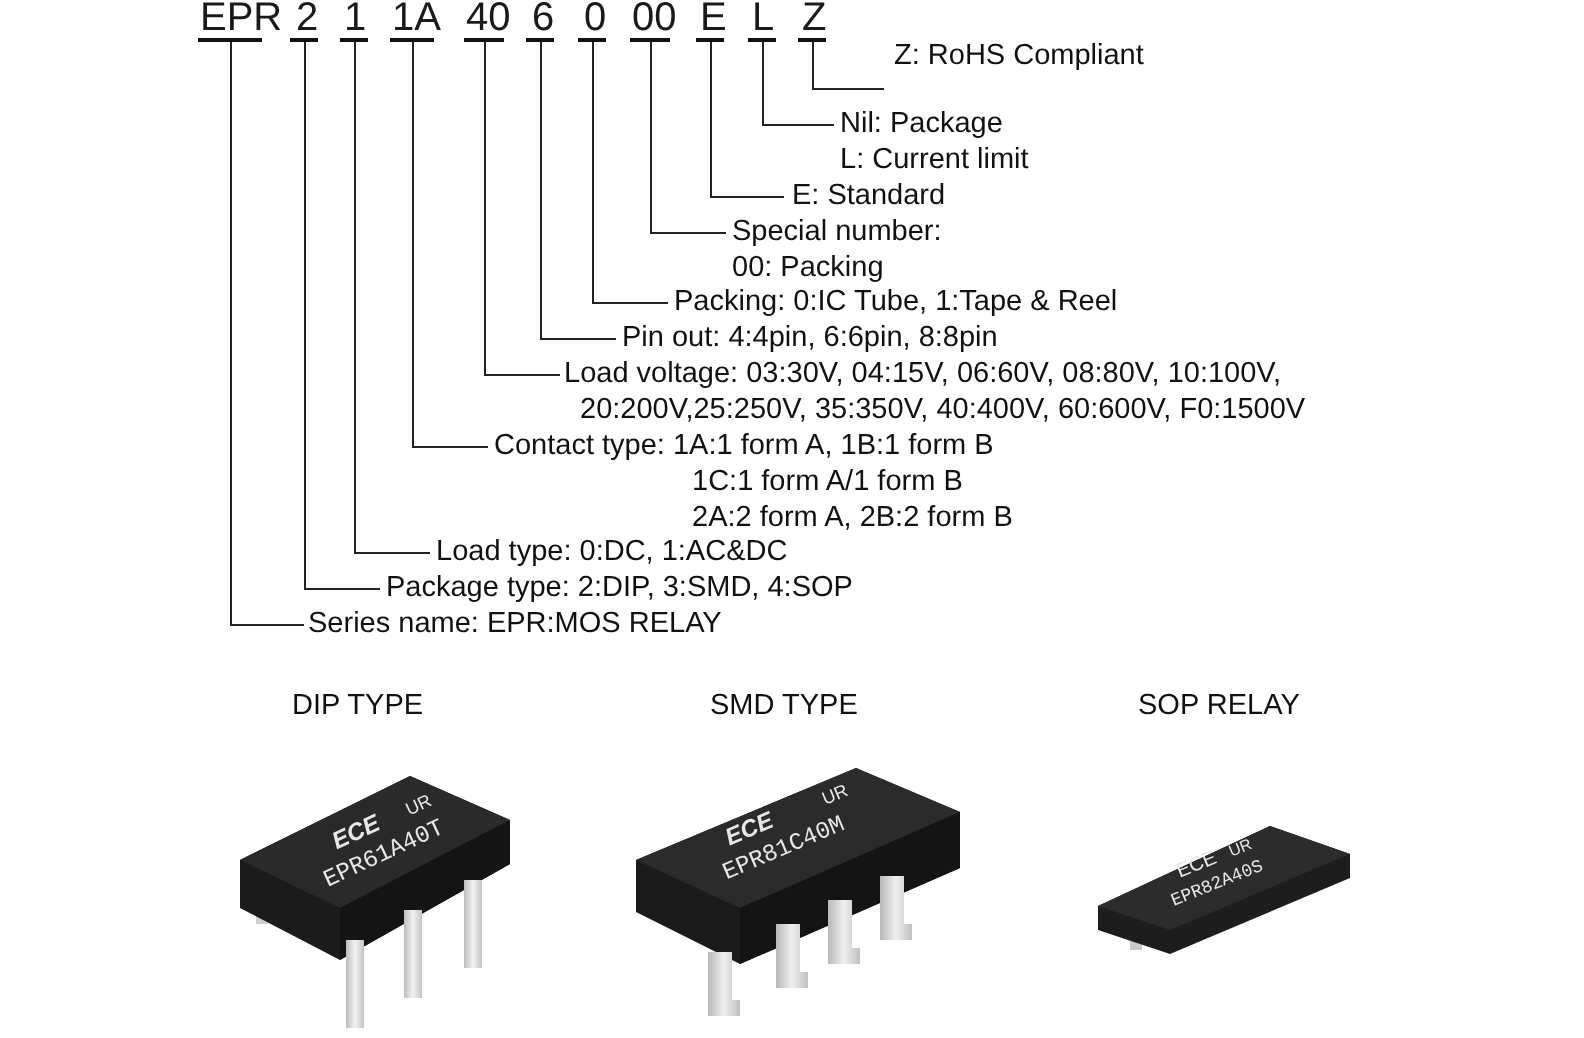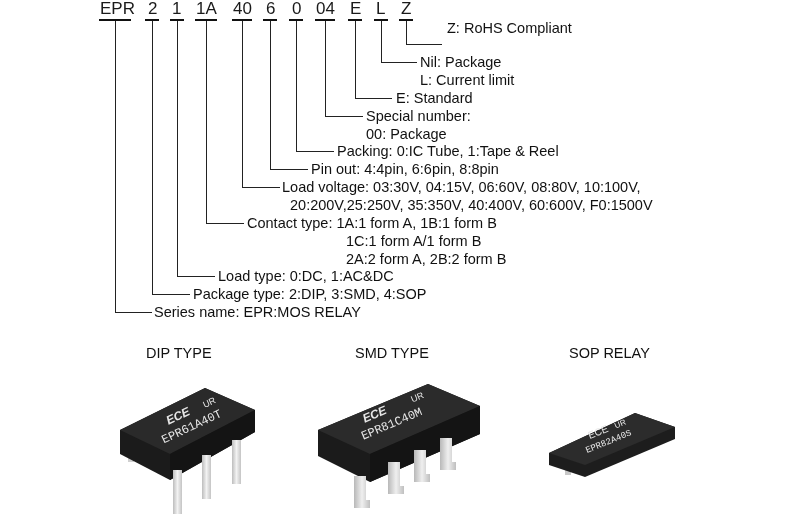--- a/index.html
+++ b/index.html
@@ -1,18 +1,18 @@
 <!DOCTYPE html>
 <html><head>
 <meta charset="utf-8">
 <style>
   html, body { margin:0; padding:0; background:#ffffff; }
   body { width:792px; height:519px; position:relative; overflow:hidden;
          font-family:"Liberation Sans", sans-serif; color:#111; }
-  .code { position:absolute; top:1px; font-size:17px; line-height:16px; color:#1a1a1a; }
+  .code { position:absolute; top:1px; font-size:20px; line-height:16px; color:#1a1a1a; }
   .code-ul { position:absolute; top:19px; height:2px; background:#111; }
   .vline { position:absolute; width:1px; background:#222; }
   .hline { position:absolute; height:1px; background:#222; }
   .lbl { position:absolute; font-size:14.5px; line-height:16px; white-space:nowrap; color:#111; }
   .ptitle { position:absolute; top:345px; font-size:14.5px; color:#111; white-space:nowrap; }
   svg.pkg { position:absolute; }
 </style>
 </head>
 <body>
 
@@ -24,21 +24,21 @@
   <span class="code" style="left:172px">1</span>
   <div class="code-ul" style="left:170px;width:14px"></div>
   <span class="code" style="left:196px">1A</span>
   <div class="code-ul" style="left:195px;width:22px"></div>
   <span class="code" style="left:233px">40</span>
   <div class="code-ul" style="left:232px;width:20px"></div>
   <span class="code" style="left:266px">6</span>
   <div class="code-ul" style="left:263px;width:14px"></div>
   <span class="code" style="left:292px">0</span>
   <div class="code-ul" style="left:289px;width:14px"></div>
-  <span class="code" style="left:316px">04</span>
+  <span class="code" style="left:316px">00</span>
   <div class="code-ul" style="left:315px;width:20px"></div>
   <span class="code" style="left:350px">E</span>
   <div class="code-ul" style="left:348px;width:14px"></div>
   <span class="code" style="left:376px">L</span>
   <div class="code-ul" style="left:374px;width:14px"></div>
   <span class="code" style="left:401px">Z</span>
   <div class="code-ul" style="left:399px;width:14px"></div>
 </div>
 
 <div>
@@ -76,21 +76,21 @@
   <div class="vline" style="left:115px;top:21px;height:292px"></div>
   <div class="hline" style="left:115px;top:312px;width:37px"></div>
 </div>
 
 <div>
   <span class="lbl" style="left:447px;top:20px">Z: RoHS Compliant</span>
   <span class="lbl" style="left:420px;top:54px">Nil: Package</span>
   <span class="lbl" style="left:420px;top:72px">L: Current limit</span>
   <span class="lbl" style="left:396px;top:90px">E: Standard</span>
   <span class="lbl" style="left:366px;top:108px">Special number:</span>
-  <span class="lbl" style="left:366px;top:126px">00: Package</span>
+  <span class="lbl" style="left:366px;top:126px">00: Packing</span>
   <span class="lbl" style="left:337px;top:143px">Packing: 0:IC Tube, 1:Tape &amp; Reel</span>
   <span class="lbl" style="left:311px;top:161px">Pin out: 4:4pin, 6:6pin, 8:8pin</span>
   <span class="lbl" style="left:282px;top:179px">Load voltage: 03:30V, 04:15V, 06:60V, 08:80V, 10:100V,</span>
   <span class="lbl" style="left:290px;top:197px">20:200V,25:250V, 35:350V, 40:400V, 60:600V, F0:1500V</span>
   <span class="lbl" style="left:247px;top:215px">Contact type: 1A:1 form A, 1B:1 form B</span>
   <span class="lbl" style="left:346px;top:233px">1C:1 form A/1 form B</span>
   <span class="lbl" style="left:346px;top:251px">2A:2 form A, 2B:2 form B</span>
   <span class="lbl" style="left:218px;top:268px">Load type: 0:DC, 1:AC&amp;DC</span>
   <span class="lbl" style="left:193px;top:286px">Package type: 2:DIP, 3:SMD, 4:SOP</span>
   <span class="lbl" style="left:154px;top:304px">Series name: EPR:MOS RELAY</span>

